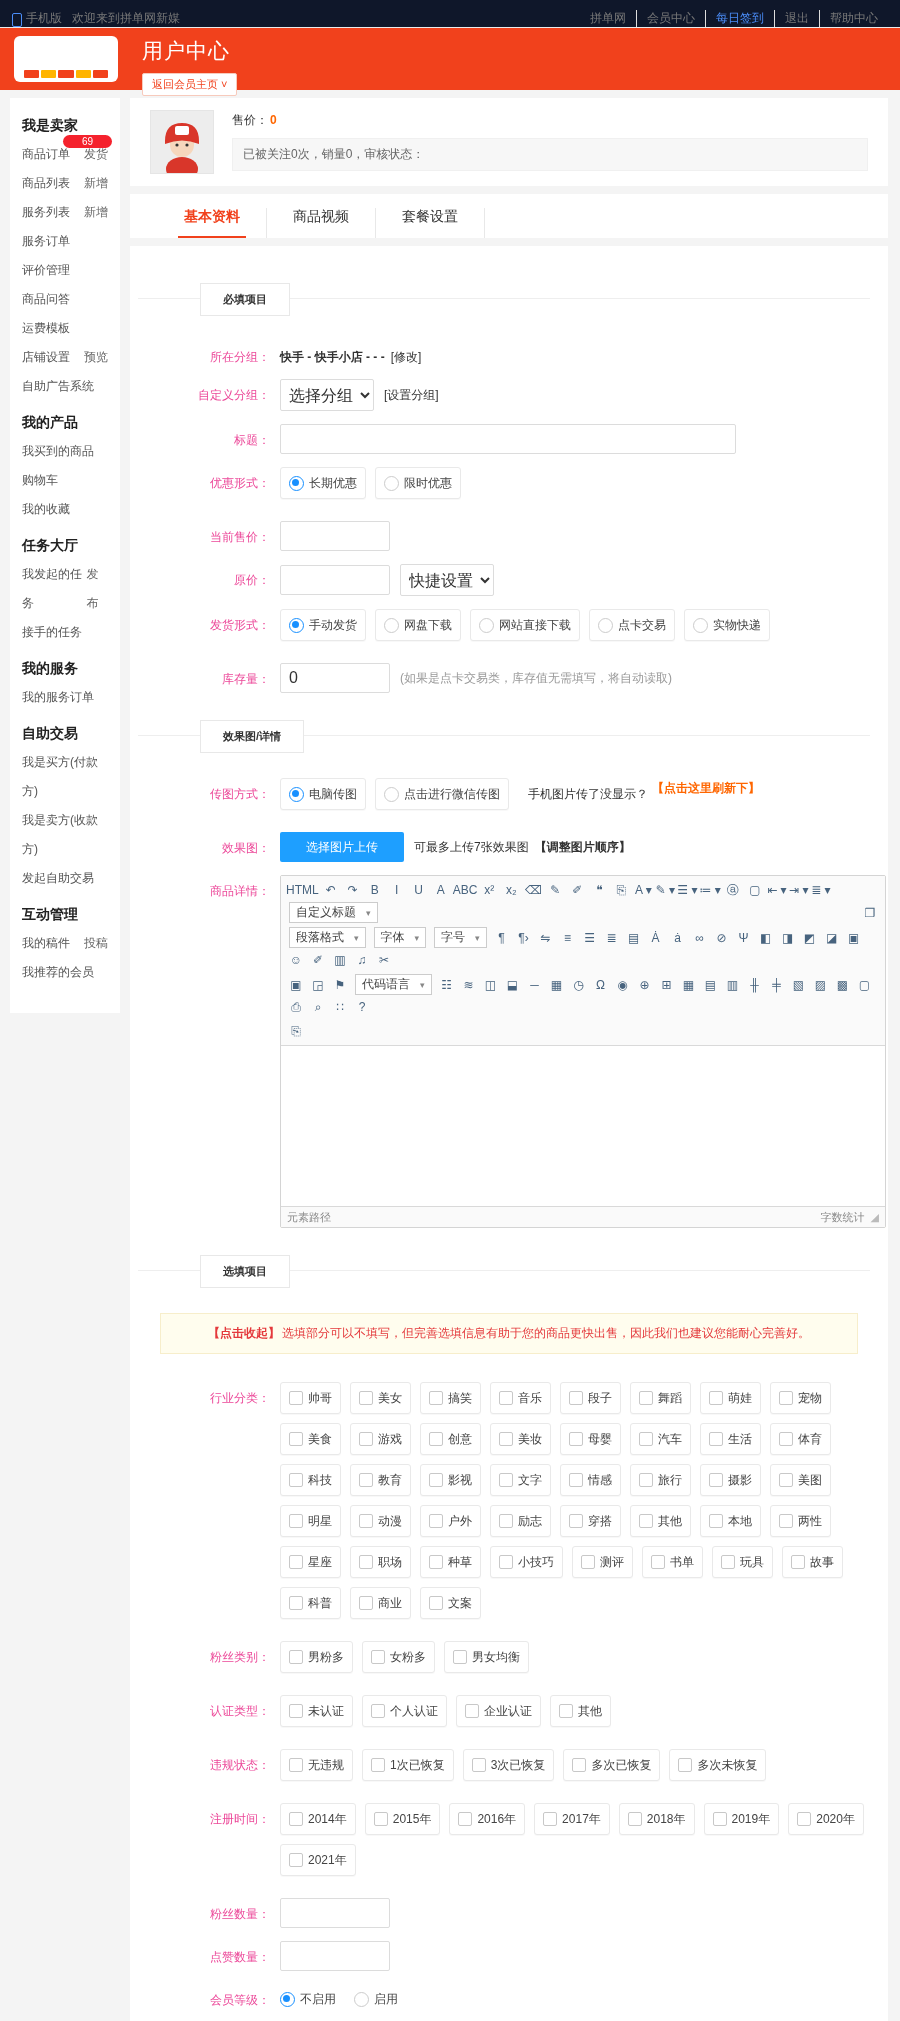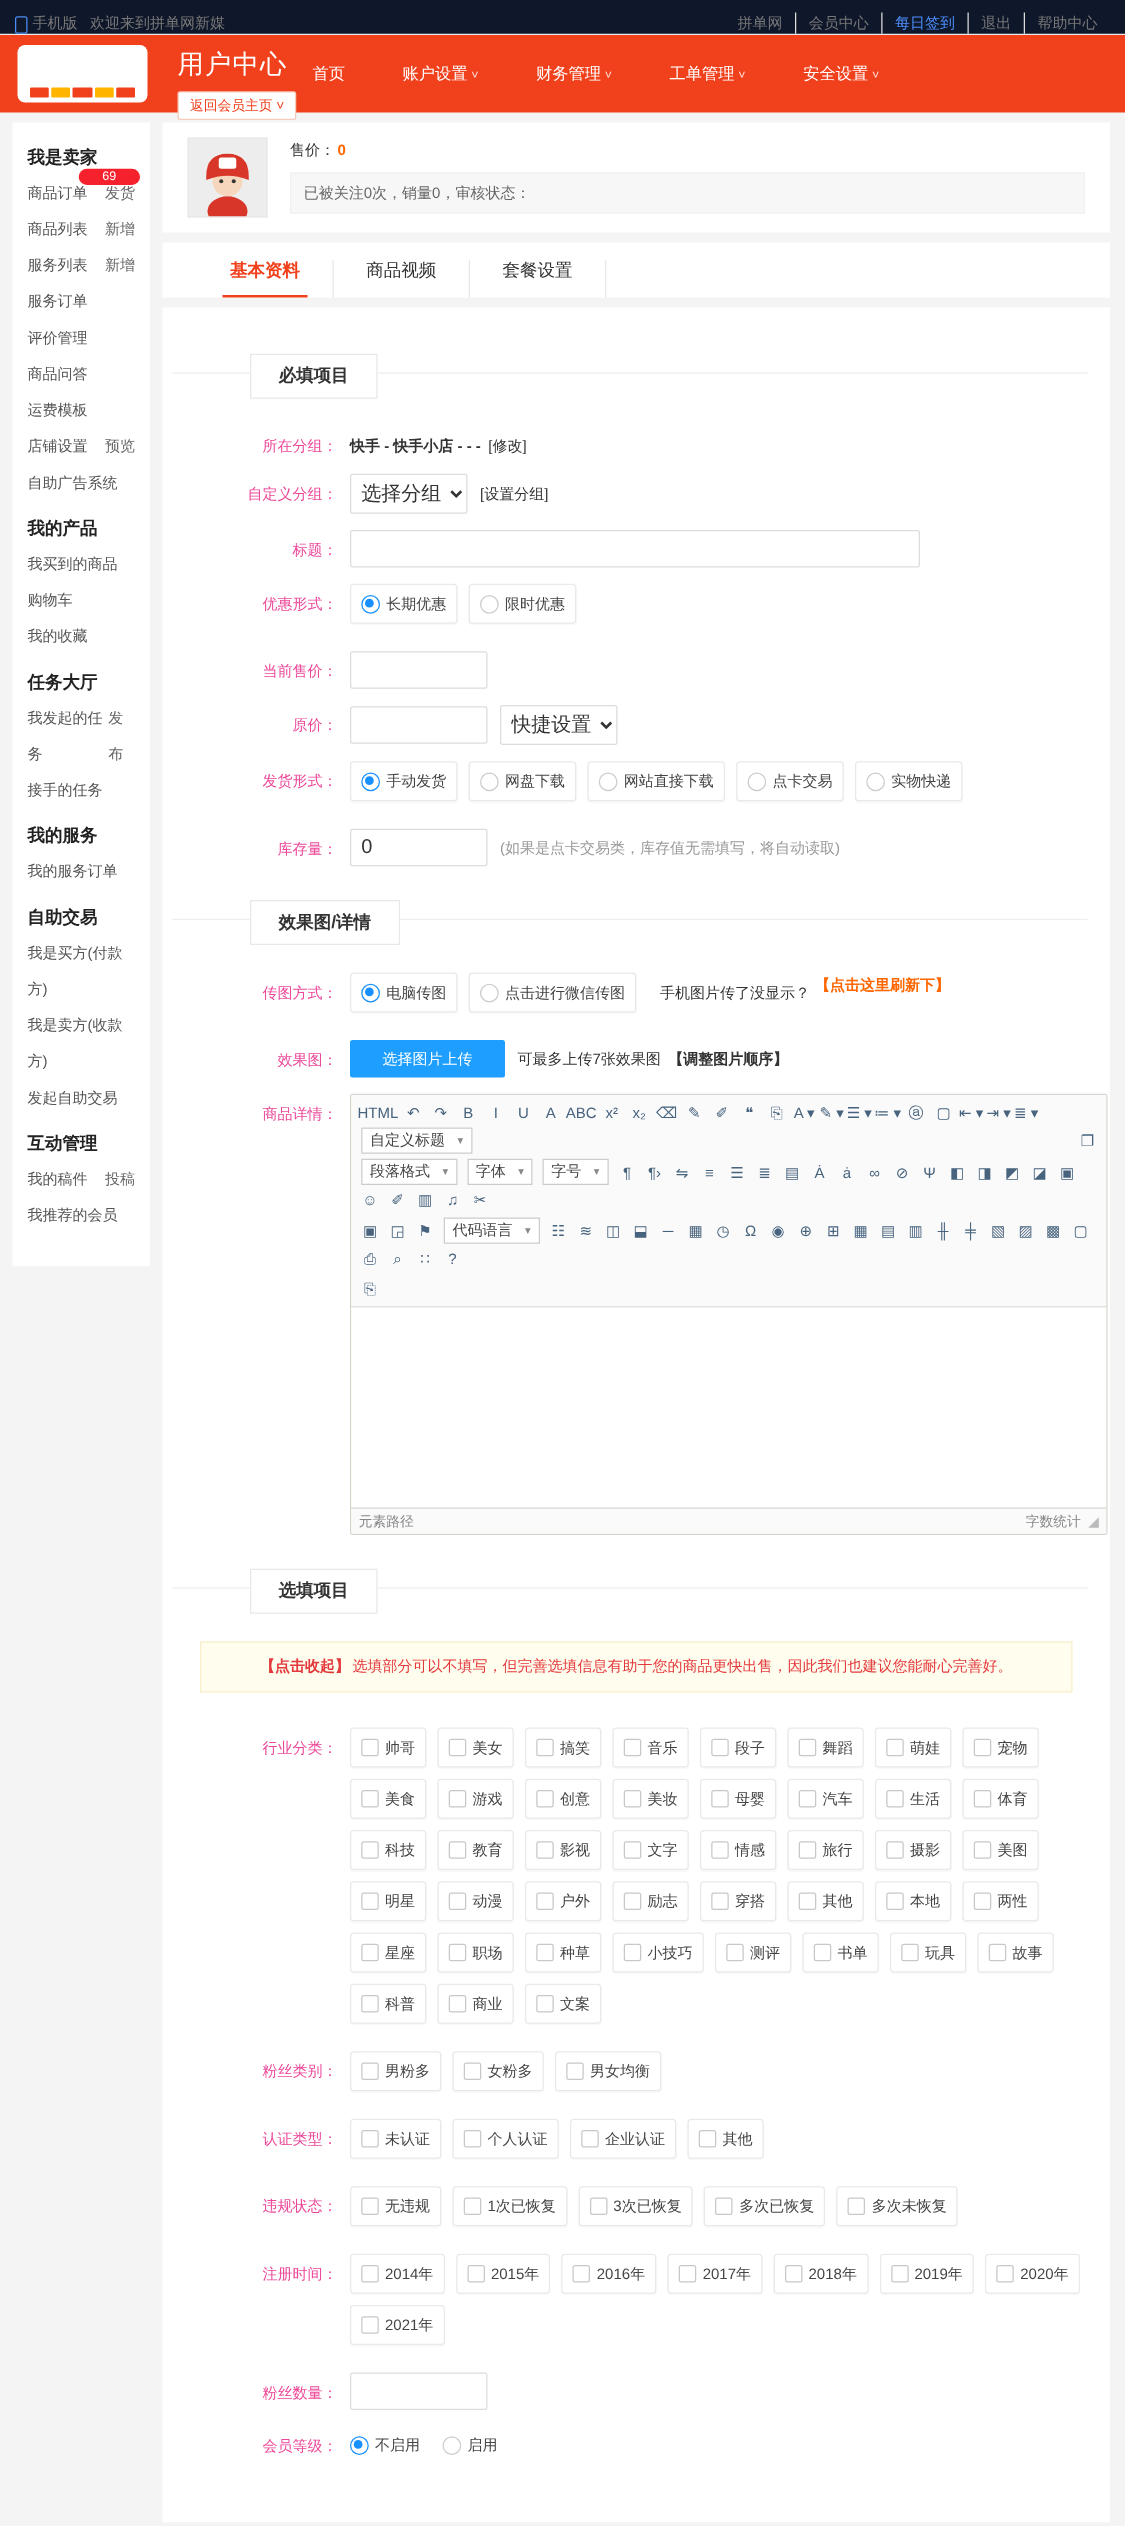--- a/index.html
+++ b/index.html
@@ -39,21 +39,21 @@
   .price-val{color:#f60;font-weight:bold;margin-left:2px}
   .stats-bar{margin-top:9px;background:#f7f7f7;border:1px solid #f0f0f0;padding:7px 10px;color:#666}
   
   .tabs-card{margin-top:8px;padding:14px 0 0 28px;display:flex}
   .tab{font-size:14px;padding:0 26px 12px;border-right:1px solid #e8e8e8;color:#333;position:relative;cursor:pointer}
   .tab.active{color:#f1411c;font-weight:bold}
   .tab.active::after{content:"";position:absolute;left:20px;right:20px;bottom:0;height:2px;background:#f1411c}
   
   .form-card{margin-top:8px;padding:10px 0 34px}
   .sec{border-top:1px solid #eee;position:relative;margin:42px 18px 42px 8px}
-  .sec-box{position:absolute;left:62px;top:-16px;background:#fff;border:1px solid #e8e8e8;padding:8px 22px;font-weight:bold;font-size:14px;color:#333}
+  .sec-box{position:absolute;left:62px;top:-16px;background:#fff;border:1px solid #e8e8e8;padding:8px 22px;font-weight:bold;font-size:11px;color:#333}
   .frow{display:flex;align-items:flex-start;margin-bottom:13px}
   .flabel{width:140px;text-align:right;color:#ec4899;padding-top:8px;flex-shrink:0}
   .fcontent{margin-left:10px;display:flex;align-items:center;flex-wrap:wrap;max-width:648px}
   .ftext{padding-top:8px;font-weight:bold;color:#333}
   .flink{padding-top:8px;margin-left:6px;color:#333;cursor:pointer}
   .inp{height:28px;border:1px solid #dcdcdc;border-radius:2px;padding:0 8px;font-size:16px;color:#333;background:#fff;box-sizing:content-box}
   .inp.small{width:92px}
   .inp.wide{width:438px}
   select.inp{height:30px;padding:0 4px}
   .opt{display:inline-flex;align-items:center;border:1px solid #e9e9e9;border-radius:3px;background:#fff;padding:0 8px;height:30px;margin:0 9px 9px 0;color:#444;cursor:pointer;box-shadow:0 1px 1px rgba(0,0,0,.03);white-space:nowrap}
@@ -109,33 +109,20 @@
     <div class="logo-strip">
       <i style="background:#f1411c"></i>
         <i style="background:#ffb400"></i>
         <i style="background:#f1411c"></i>
         <i style="background:#ffb400"></i>
         <i style="background:#f1411c"></i>
     </div>
   </div>
   <div class="hd-title">用户中心</div>
   <div class="back-btn">返回会员主页 ˅</div>
-  <div class="nav">
-
-      <span class="nav-item"><span>首页</span></span>
-
-      <span class="nav-item"><span>账户设置</span><span class="nav-caret">˅</span></span>
-
-      <span class="nav-item"><span>财务管理</span><span class="nav-caret">˅</span></span>
-
-      <span class="nav-item"><span>工单管理</span><span class="nav-caret">˅</span></span>
-
-      <span class="nav-item"><span>安全设置</span><span class="nav-caret">˅</span></span>
-
-  </div>
 </div>
 
 <div class="layout">
 
   <div class="sidebar card">
 
       <div>
         <div class="side-title">我是卖家</div>
 
           <div class="side-item">
@@ -996,20 +983,26 @@
         </div>
       </div>
 
       <div class="frow">
         <span class="flabel">粉丝数量：</span>
         <div class="fcontent">
             <input class="inp small" value="" style="">
           </div>
       </div>
 
+      <div class="frow">
+        <span class="flabel">点赞数量：</span>
+        <div class="fcontent">
+            <input class="inp small" value="" style="">
+          </div>
+      </div>
 
       <div class="frow">
         <span class="flabel">会员等级：</span>
         <div class="fcontent">
 
             <span class="opt plain checked">
               <span class="rad"></span>
               <span>不启用</span>
             </span>
 

